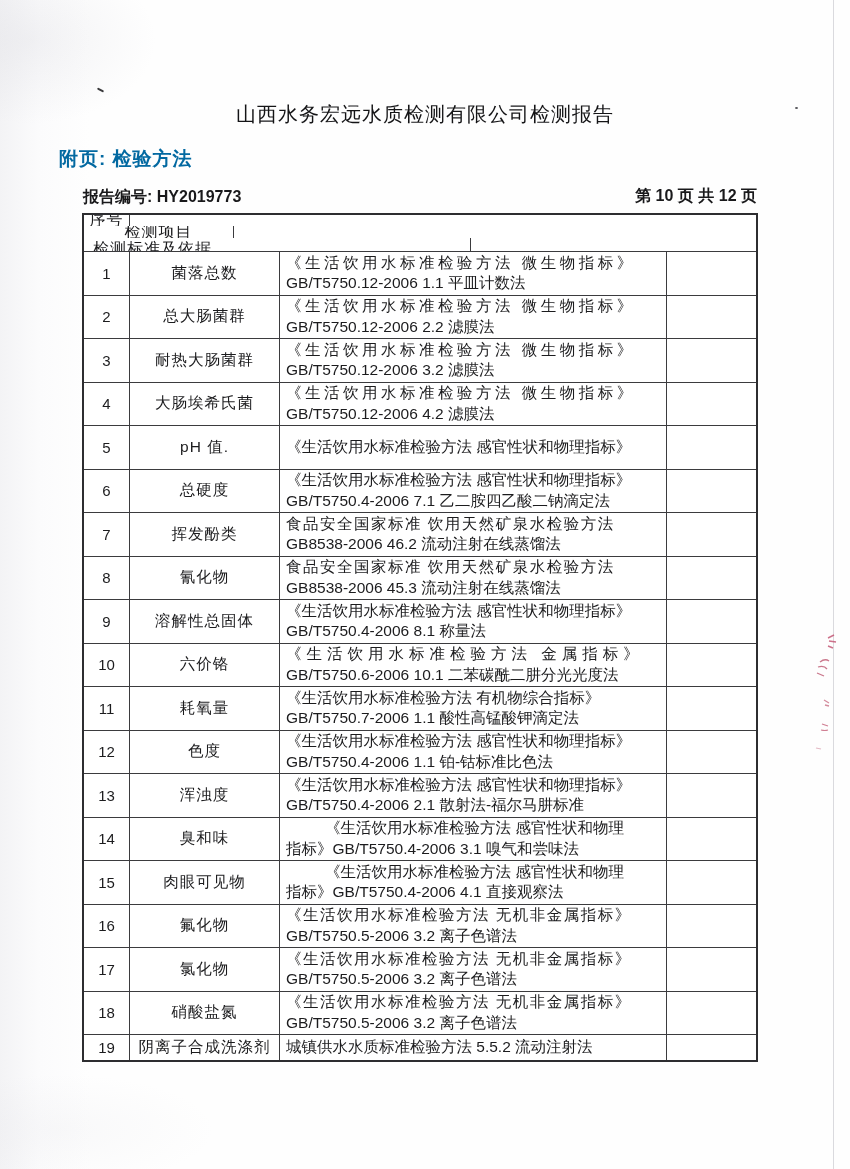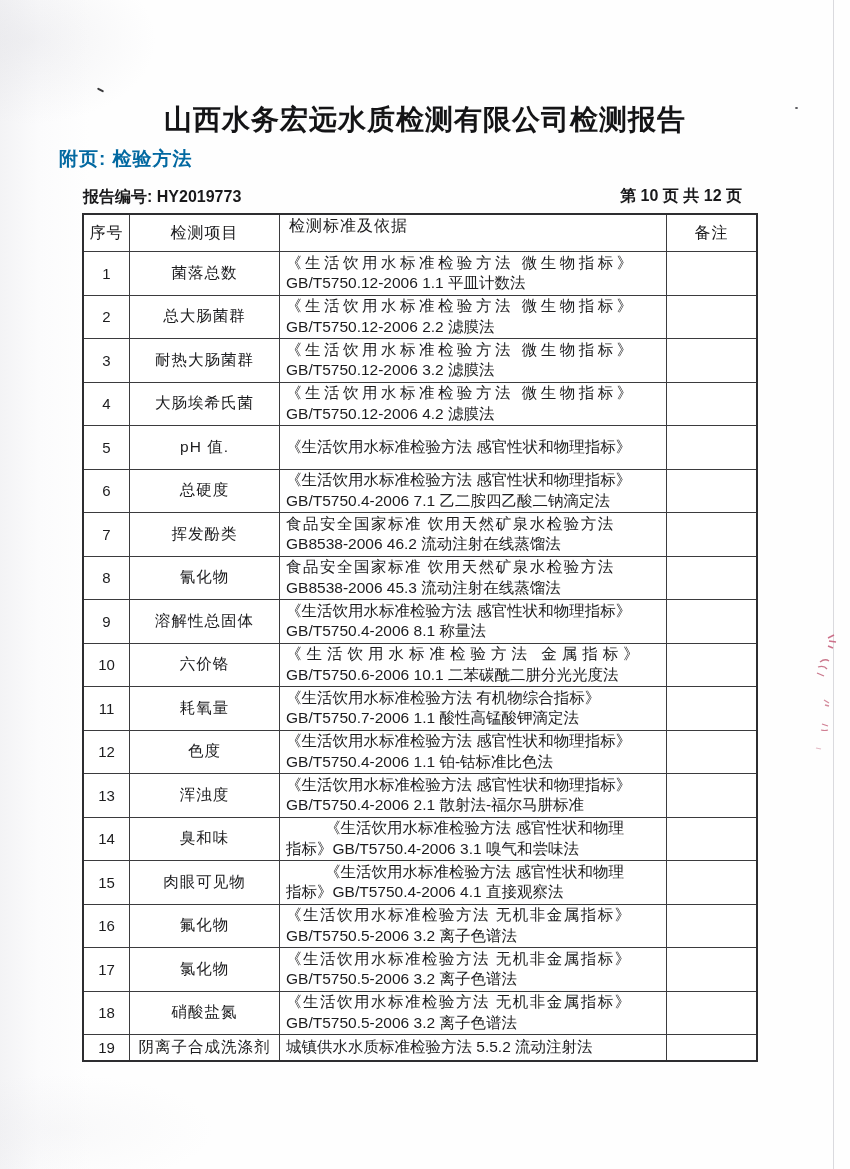--- a/index.html
+++ b/index.html
@@ -17,42 +17,42 @@
       radial-gradient(ellipse 180px 120px at 30px 40px, rgba(190,190,200,0.18), rgba(255,255,255,0) 70%),
       radial-gradient(ellipse 220px 80px at 60px 1130px, rgba(200,200,208,0.10), rgba(255,255,255,0) 70%),
       linear-gradient(90deg, #f3f3f5 0px, #fbfbfc 38px, #fefefe 90px);
   }
   .scan-edge-line {
     position:absolute; left:833px; top:0; width:1px; height:1169px;
     background:rgba(160,160,172,0.38);
   }
   .doc-title {
     position:absolute; top:101px; left:0; width:100%;
-    text-align:center; font-size:28px; font-weight:bold;
+    text-align:center; font-size:20px; font-weight:normal;
     letter-spacing:1px; color:#141416;
   }
   .subtitle {
     position:absolute; top:146px; left:59px;
     font-size:19px; font-weight:bold; color:#0369a1; letter-spacing:1px;
   }
   .report-no {
     position:absolute; top:187px; left:83px;
     font-size:16px; font-weight:bold; color:#19191b;
   }
   .page-no {
-    position:absolute; top:186px; right:108px;
+    position:absolute; top:186px; right:93px;
     font-size:16px; font-weight:bold; color:#19191b;text-align:right;
   }
   .methods-table {
     position:absolute; left:82px; top:213px; width:676px;
     border:2px solid #2d2d30;
     background:rgba(255,255,255,0.6);
   }
   .thead, .trow { display:flex; }
-  .thead { height:36px; }
+  .thead { height:36px;flex-direction:column; }
   .trow { height:43.5px; }
   .trow.single { height:26px; }
   .td {
     border-right:1.5px solid #3b3b3e;
     border-top:1.5px solid #3b3b3e;
     display:flex; align-items:center; justify-content:center;
     overflow:hidden;
   }
   .thead .td { border-top:none; }
   .td:last-child { border-right:none; }

